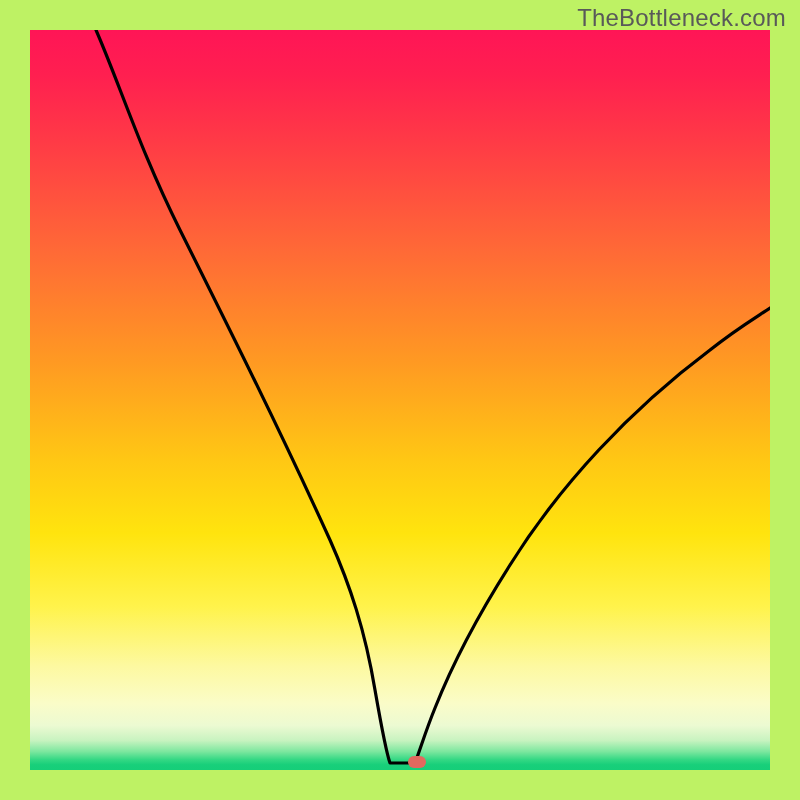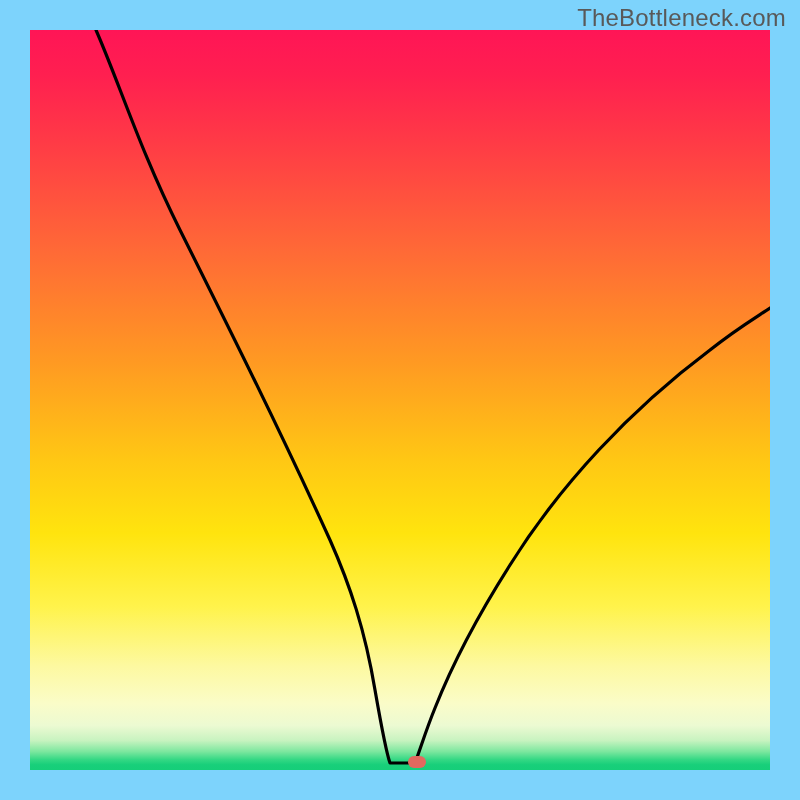--- a/index.html
+++ b/index.html
@@ -10,21 +10,21 @@
     background: #000;
     overflow: hidden;
     font-family: Arial, Helvetica, sans-serif;
   }
   .frame {
     position: absolute;
     top: 0;
     left: 0;
     width: 800px;
     height: 800px;
-    background: #7dd3fc;
+    background: #bef264;
   }
   .watermark {
     position: absolute;
     top: 4px;
     right: 14px;
     color: #595959;
     font-size: 24px;
     font-weight: 400;
     letter-spacing: 0.2px;
     user-select: none;

